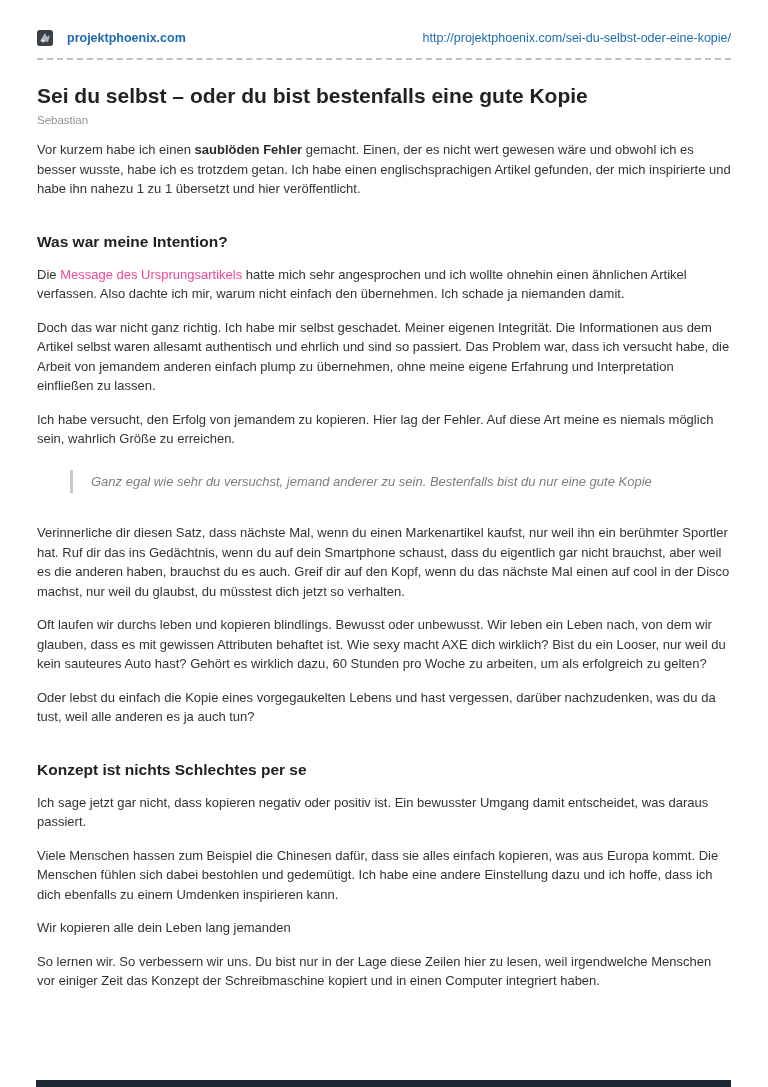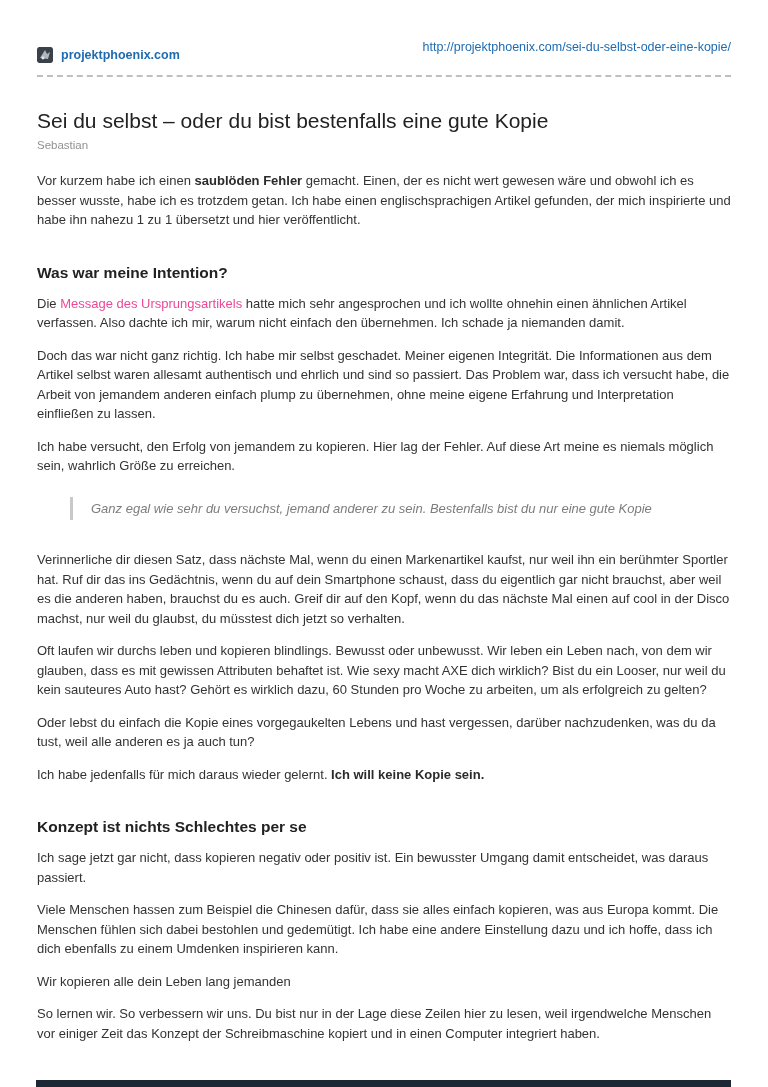--- a/index.html
+++ b/index.html
@@ -17,21 +17,21 @@
   .page { padding: 0 37px; }
 
   
   .doc-header {
     display: flex;
     justify-content: space-between;
     align-items: center;
     padding-top: 30px;
     padding-bottom: 12px;
   }
-  .header-left { display: flex; align-items: center; gap: 8px; margin-top: 17px; }
+  .header-left { display: flex; align-items: center; gap: 14px; }
   .favicon {
     width: 16px; height: 16px;
     display: inline-block;
     border-radius: 2px;
     overflow: hidden;
     flex: 0 0 auto;
   }
   .site-name {
     color: #1e6bb0;
     font-weight: bold;
@@ -44,34 +44,34 @@
     text-decoration: none;
   }
   .dashed-divider {
     border-bottom: 2px dashed #bfbfbf;
     height: 0;
   }
 
   
   h1 {
     font-size: 21px;
-    font-weight: normal;
+    font-weight: bold;
     color: #222222;
-    margin: 32px 0 6px;
+    margin: 24px 0 6px;
     letter-spacing: 0;
   }
   .author {
     color: #919191;
     font-size: 11.5px;
-    margin: 0 0 20px;
+    margin: 0 0 14px;
   }
   p {
     font-size: 13px;
     line-height: 1.5;
-    margin: 8px 0 13px;
+    margin: 14px 0 13px;
     color: #333333;
   }
   p strong { color: #2b2b2b; }
   h2 {
     font-size: 15.5px;
     font-weight: bold;
     color: #222222;
     margin: 34px 0 12px;
   }
   .inline-link {
@@ -137,21 +137,20 @@
     <p>Ich habe versucht, den Erfolg von jemandem zu kopieren. Hier lag der Fehler. Auf diese Art meine es niemals möglich sein, wahrlich Größe zu erreichen.</p>
 
     <blockquote>Ganz egal wie sehr du versuchst, jemand anderer zu sein. Bestenfalls bist du nur eine gute Kopie</blockquote>
 
     <p>Verinnerliche dir diesen Satz, dass nächste Mal, wenn du einen Markenartikel kaufst, nur weil ihn ein berühmter Sportler hat. Ruf dir das ins Gedächtnis, wenn du auf dein Smartphone schaust, dass du eigentlich gar nicht brauchst, aber weil es die anderen haben, brauchst du es auch. Greif dir auf den Kopf, wenn du das nächste Mal einen auf cool in der Disco machst, nur weil du glaubst, du müsstest dich jetzt so verhalten.</p>
 
     <p>Oft laufen wir durchs leben und kopieren blindlings. Bewusst oder unbewusst. Wir leben ein Leben nach, von dem wir glauben, dass es mit gewissen Attributen behaftet ist. Wie sexy macht AXE dich wirklich? Bist du ein Looser, nur weil du kein sauteures Auto hast? Gehört es wirklich dazu, 60 Stunden pro Woche zu arbeiten, um als erfolgreich zu gelten?</p>
 
     <p>Oder lebst du einfach die Kopie eines vorgegaukelten Lebens und hast vergessen, darüber nachzudenken, was du da tust, weil alle anderen es ja auch tun?</p>
 
-    <p><span>Ich habe jedenfalls für mich daraus wieder gelernt. </span><strong>Ich will keine Kopie sein.</strong></p>
 
     <h2>Konzept ist nichts Schlechtes per se</h2>
 
     <p>Ich sage jetzt gar nicht, dass kopieren negativ oder positiv ist. Ein bewusster Umgang damit entscheidet, was daraus passiert.</p>
 
     <p>Viele Menschen hassen zum Beispiel die Chinesen dafür, dass sie alles einfach kopieren, was aus Europa kommt. Die Menschen fühlen sich dabei bestohlen und gedemütigt. Ich habe eine andere Einstellung dazu und ich hoffe, dass ich dich ebenfalls zu einem Umdenken inspirieren kann.</p>
 
     <p>Wir kopieren alle dein Leben lang jemanden</p>
 
     <p>So lernen wir. So verbessern wir uns. Du bist nur in der Lage diese Zeilen hier zu lesen, weil irgendwelche Menschen vor einiger Zeit das Konzept der Schreibmaschine kopiert und in einen Computer integriert haben.</p>

